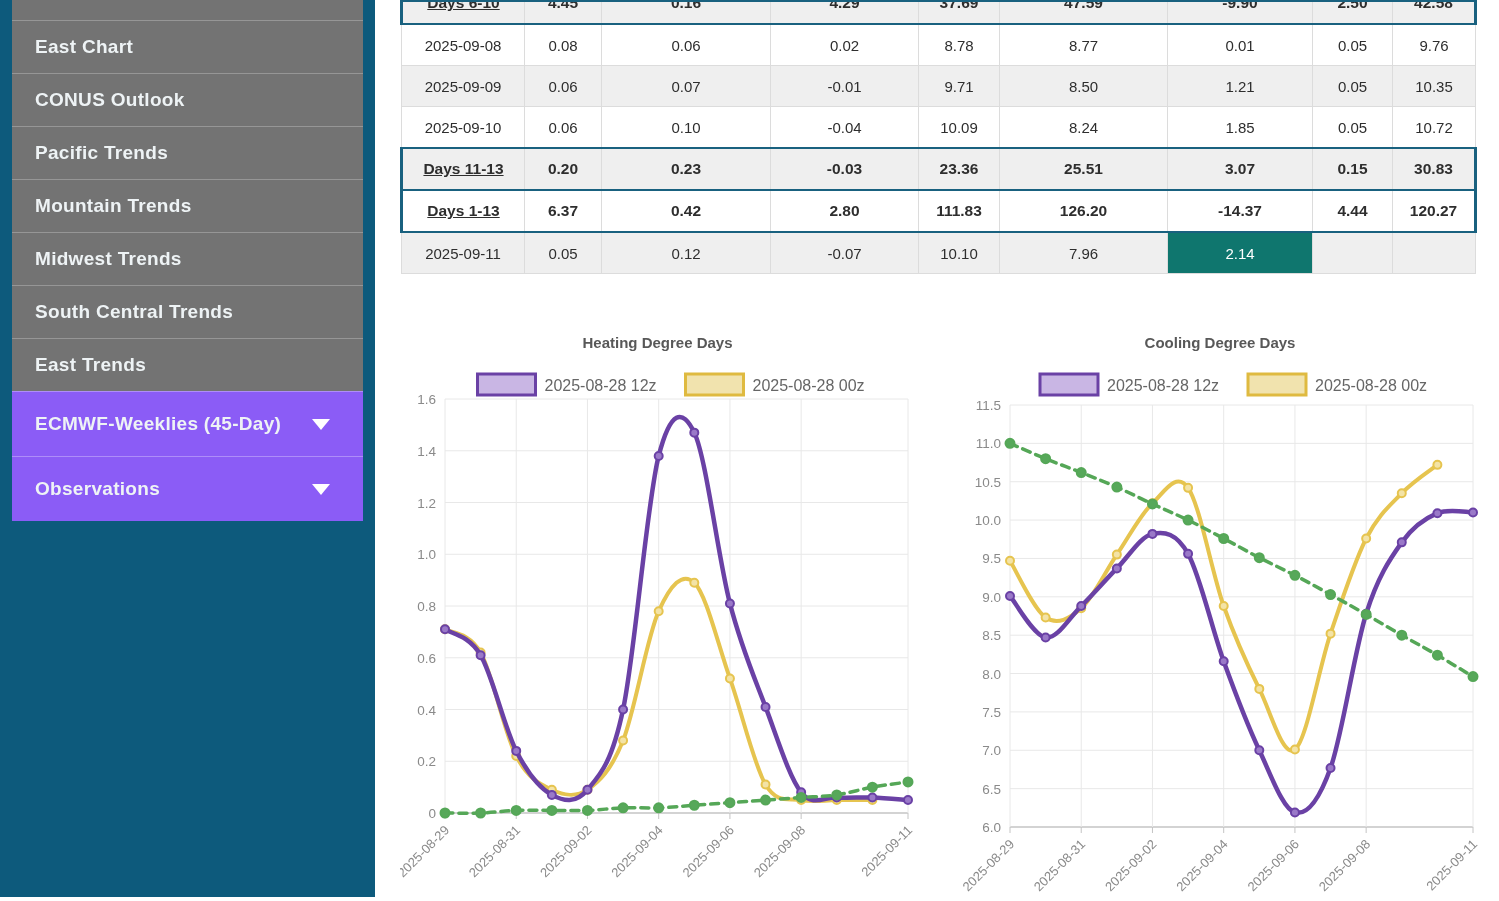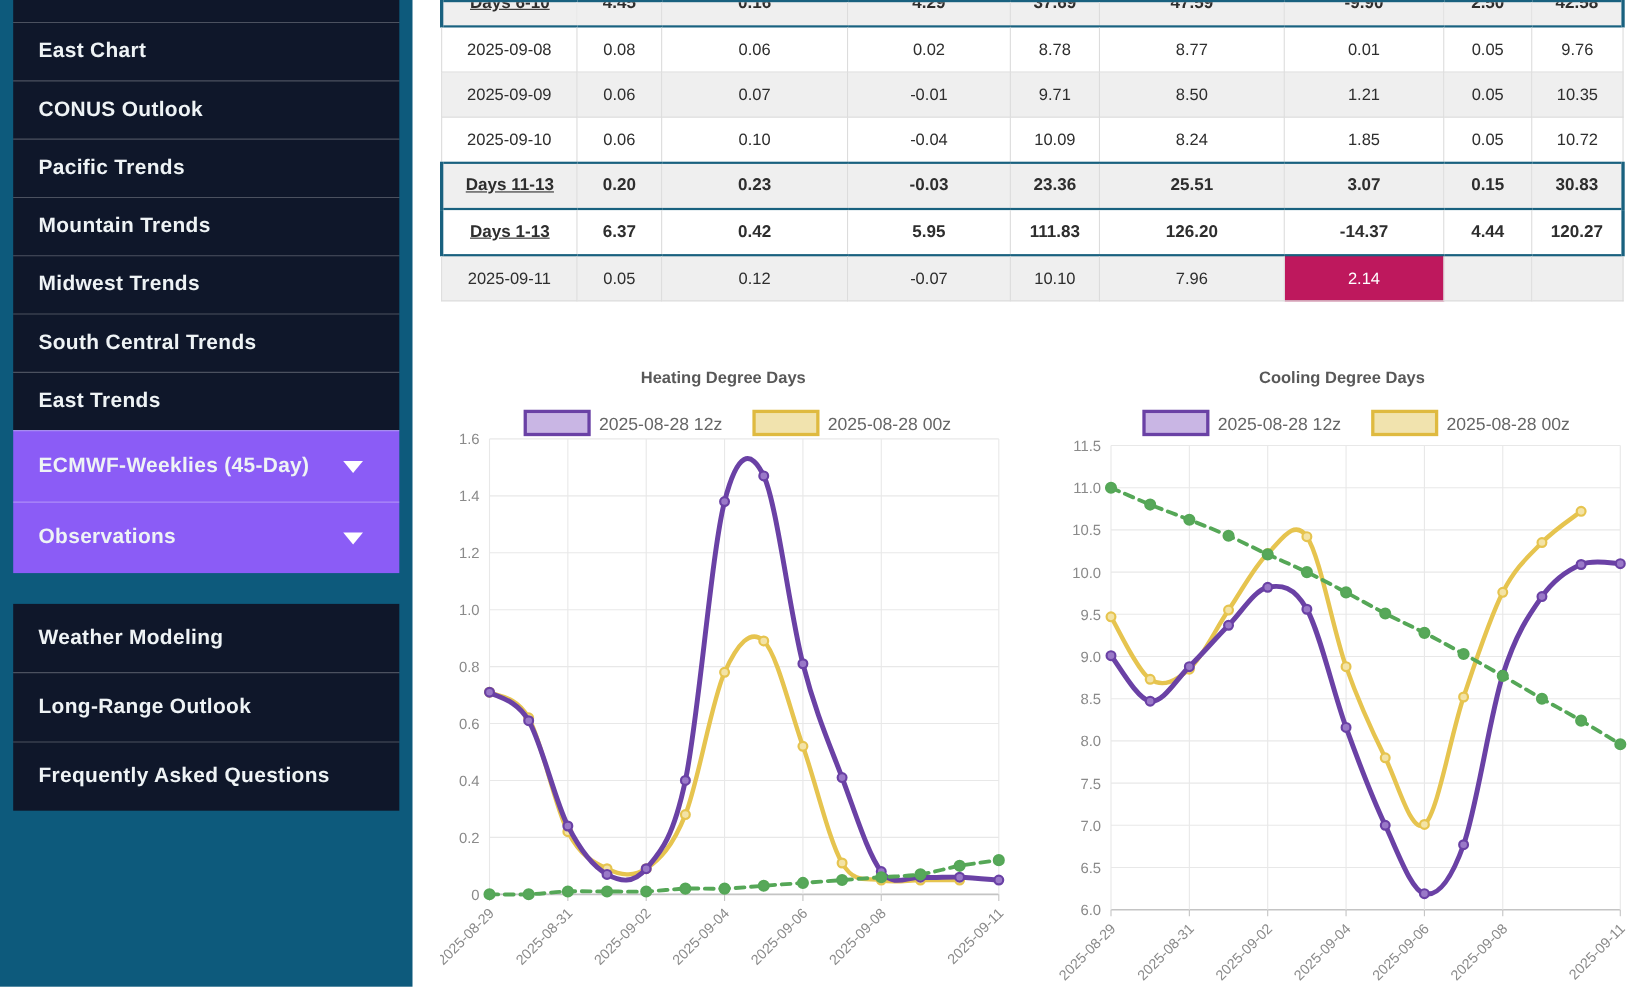--- a/index.html
+++ b/index.html
@@ -2,21 +2,21 @@
 <html><head>
 <meta charset="utf-8">
 <style>
   html,body{margin:0;padding:0;}
   body{
     width:1499px;height:901px;position:relative;overflow:hidden;
     background:#ffffff;font-family:"Liberation Sans",sans-serif;
   }
   
   .sidebar{position:absolute;left:0;top:0;width:375px;height:897px;background:#0d5a7c;}
-  .side-group{margin:0 12px;background:#0f172a;}
+  .side-group{margin:0 12px;background:#737373;}
   .side-group.bright{background:#8b5cf6;}
   .side-item{
     display:flex;align-items:center;height:52px;padding-left:23px;
     color:#eef3f5;font-size:19px;font-weight:600;letter-spacing:.3px;cursor:pointer;
     border-top:1px solid rgba(255,255,255,.25);
   }
   .side-item:first-child{border-top:none;}
   .side-item.partial{height:20px;}
   .side-group.bright .side-item{height:64px;border-top:1px solid rgba(255,255,255,.3);}
   .side-group.secondary{margin-top:28px;}
@@ -73,31 +73,20 @@
   <div class="side-group bright" id="nav-expandable">
       <div class="side-item">
         <span>ECMWF-Weeklies (45-Day)</span>
         <span class="caret"></span>
       </div>
       <div class="side-item">
         <span>Observations</span>
         <span class="caret"></span>
       </div>
     </div>
-  <div class="side-group secondary" id="nav-secondary">
-      <div class="side-item">
-        <span>Weather Modeling</span>
-      </div>
-      <div class="side-item">
-        <span>Long-Range Outlook</span>
-      </div>
-      <div class="side-item">
-        <span>Frequently Asked Questions</span>
-      </div>
-    </div>
 </aside>
 
 <table class="data-table">
   <colgroup>
     <col style="width:123px">
       <col style="width:77px">
       <col style="width:169px">
       <col style="width:148px">
     <col style="width:81px">
       <col style="width:168px">
@@ -255,21 +244,21 @@
         <td>
           <div>Days 1-13</div>
         </td>
         <td>
           <div>6.37</div>
         </td>
         <td>
           <div>0.42</div>
         </td>
         <td>
-          <div>5.95</div>
+          <div>2.80</div>
         </td>
         <td>
           <div>111.83</div>
         </td>
         <td>
           <div>126.20</div>
         </td>
         <td>
           <div>-14.37</div>
         </td>
@@ -292,21 +281,21 @@
         </td>
         <td>
           <div>-0.07</div>
         </td>
         <td>
           <div>10.10</div>
         </td>
         <td>
           <div>7.96</div>
         </td>
-        <td class="hl" style="background: #be185d;">
+        <td class="hl" style="background: #0f766e;">
           <div>2.14</div>
         </td>
         <td>
           <div></div>
         </td>
         <td>
           <div></div>
         </td>
       </tr>
     </tbody>

